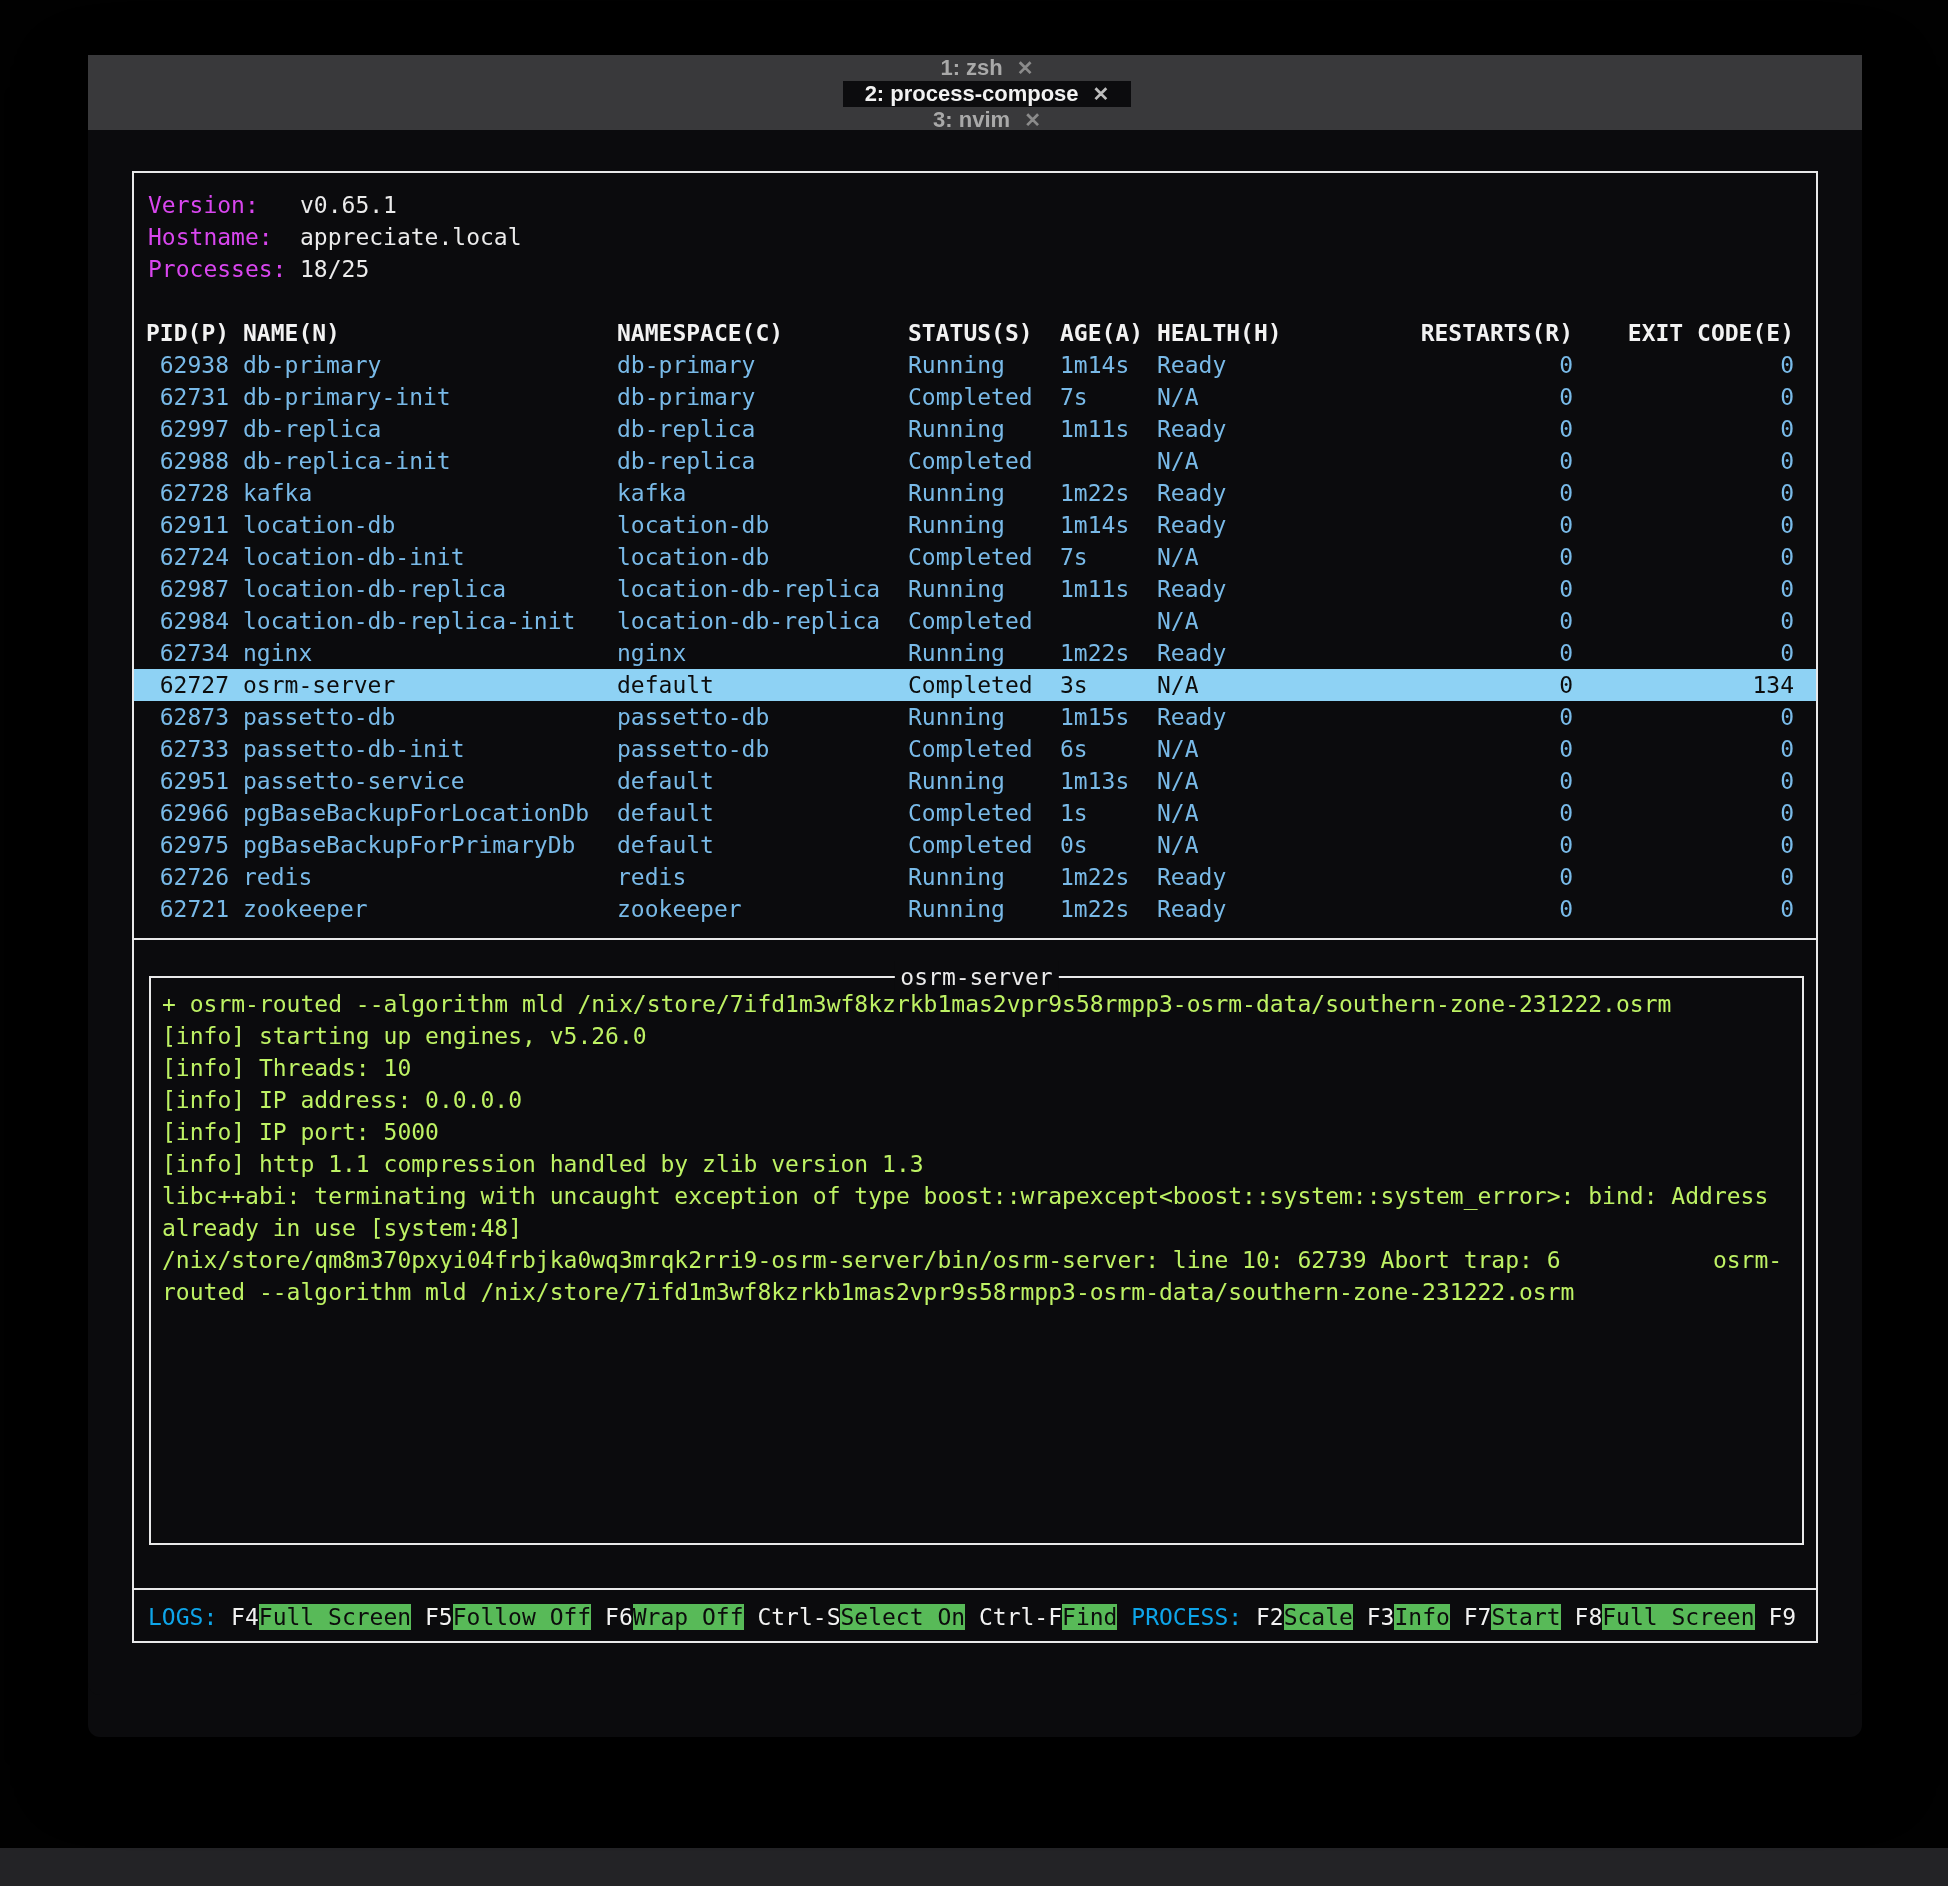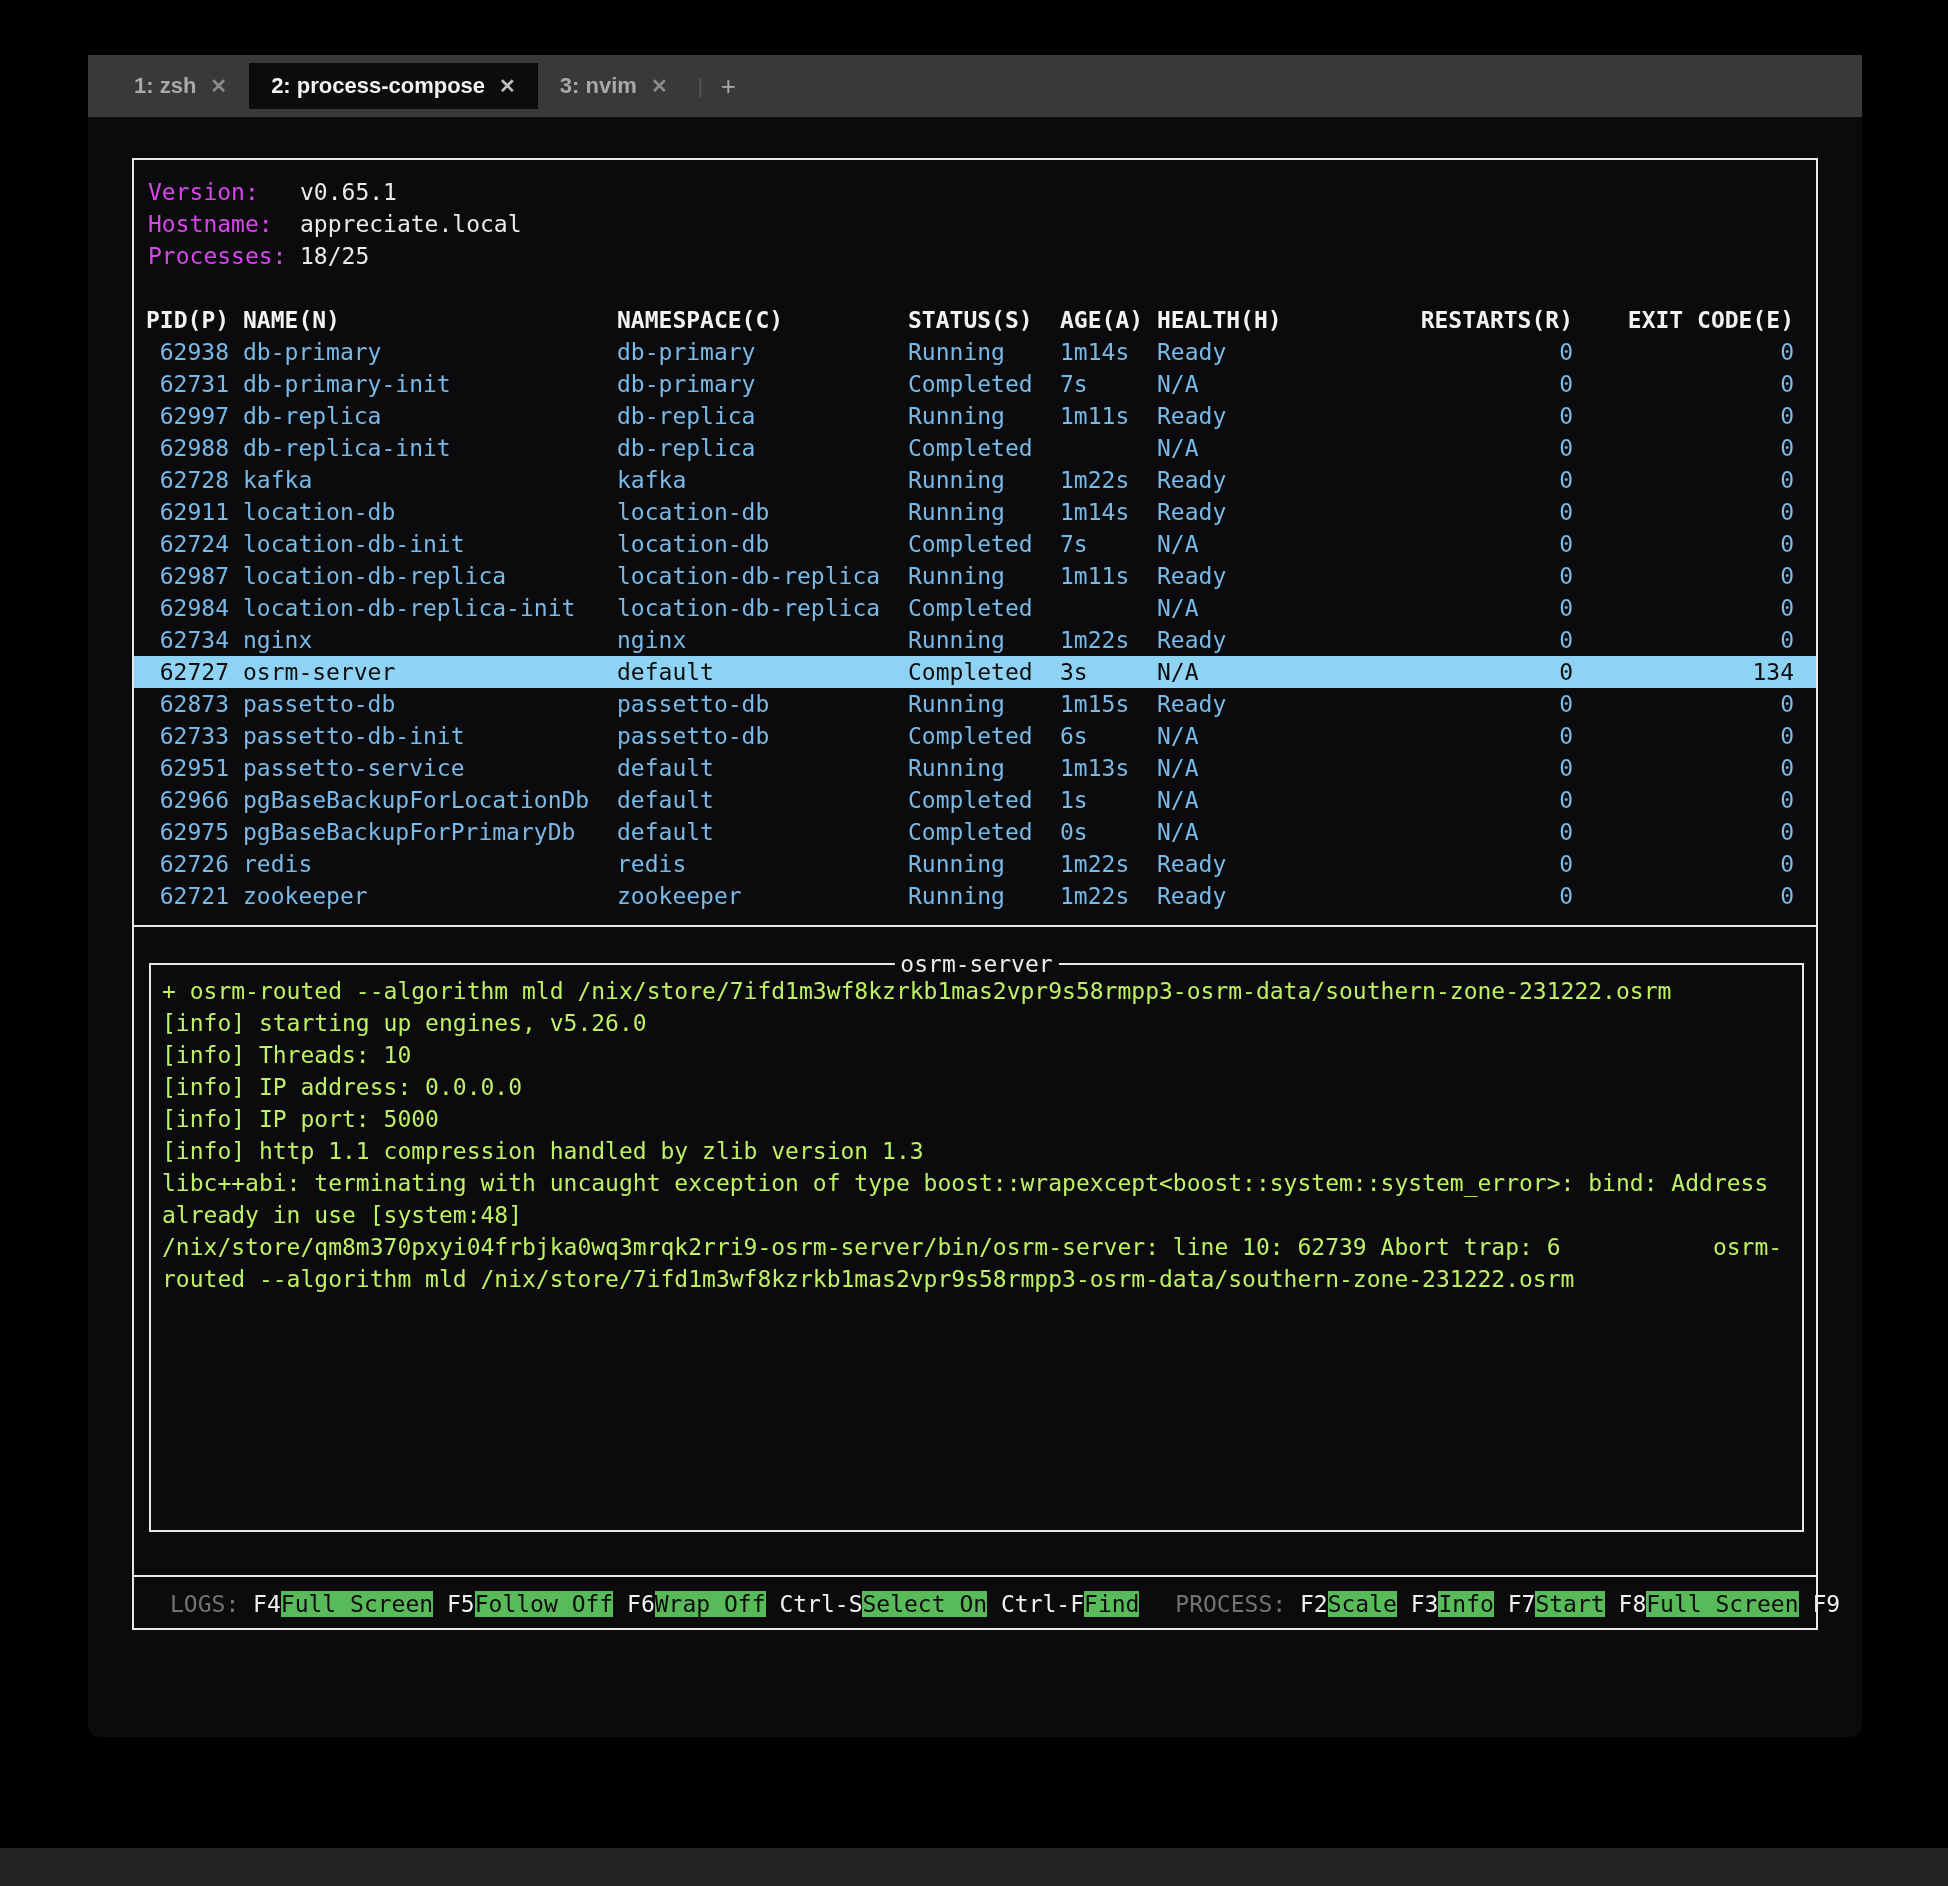--- a/index.html
+++ b/index.html
@@ -15,22 +15,22 @@
   .titlebar { position:relative; height:55px; background:#d2d2d0; border-radius:12px 12px 0 0; }
   .lights { position:absolute; left:22px; top:16px; display:flex; gap:11px; }
   .light { width:24px; height:24px; border-radius:50%; }
   .light.red    { background:#ed6a5e; }
   .light.yellow { background:#f4bf4f; }
   .light.green  { background:#61c554; }
   .win-title { position:absolute; left:0; right:0; top:0; height:55px; line-height:55px;
                text-align:center; font-size:27px; font-weight:bold; color:#3a3a3a; }
 
   
-  .tabbar { position:relative; height:62px; background:#39393b; display:flex; align-items:center;
-            padding-left:24px; font-size:22px; }
+  .tabbar { position:relative; height:75px; background:#39393b; display:flex; align-items:center;
+            padding-left:24px; font-size:22px;flex-direction:column; }
   .tab { display:flex; align-items:center; gap:14px; padding:0 22px; height:46px;
          color:#a9a9a9; font-weight:600; white-space:nowrap; }
   .tab .x { color:#8b8b8b; font-size:20px; }
   .tab.active { background:#0c0c0e; border-radius:0; color:#f2f2f2; font-weight:bold; }
   .tab.active .x { color:#bdbdbd; }
   .tabsep { color:#5a5a5a; margin:0 8px; font-size:20px; }
   .newtab { color:#a9a9a9; font-size:26px; margin-left:10px; }
 
   
   .terminal { position:relative; height:1565px; background:#0b0b0d; border-radius:0 0 12px 12px;
@@ -55,21 +55,21 @@
   
   .logbox { position:absolute; left:15px; top:803px; width:1655px; height:569px;
             border:2px solid #e9e9e9; }
   .logtitle { position:absolute; top:-17px; left:50%; transform:translateX(-50%);
               background:#0b0b0d; padding:0 6px; color:#ebebeb; line-height:32px; }
   .logline { position:absolute; left:11px; height:32px; line-height:32px; white-space:pre;
              color:#bef264; }
 
   
   .hotbar { position:absolute; left:14px; top:1428px; height:32px; line-height:32px; white-space:pre; }
-  .hk-label { color:#737373;margin-left:22px; }
+  .hk-label { color:#0ea5e9; }
   .hk-key { color:#f2f2f2; }
   .hk-chip { background:#58ba58; color:#0c0c0c; }
 </style>
 </head>
 <body>
 
 <div class="page">
   <div class="desk-strip"></div>
 
   <div class="window">

